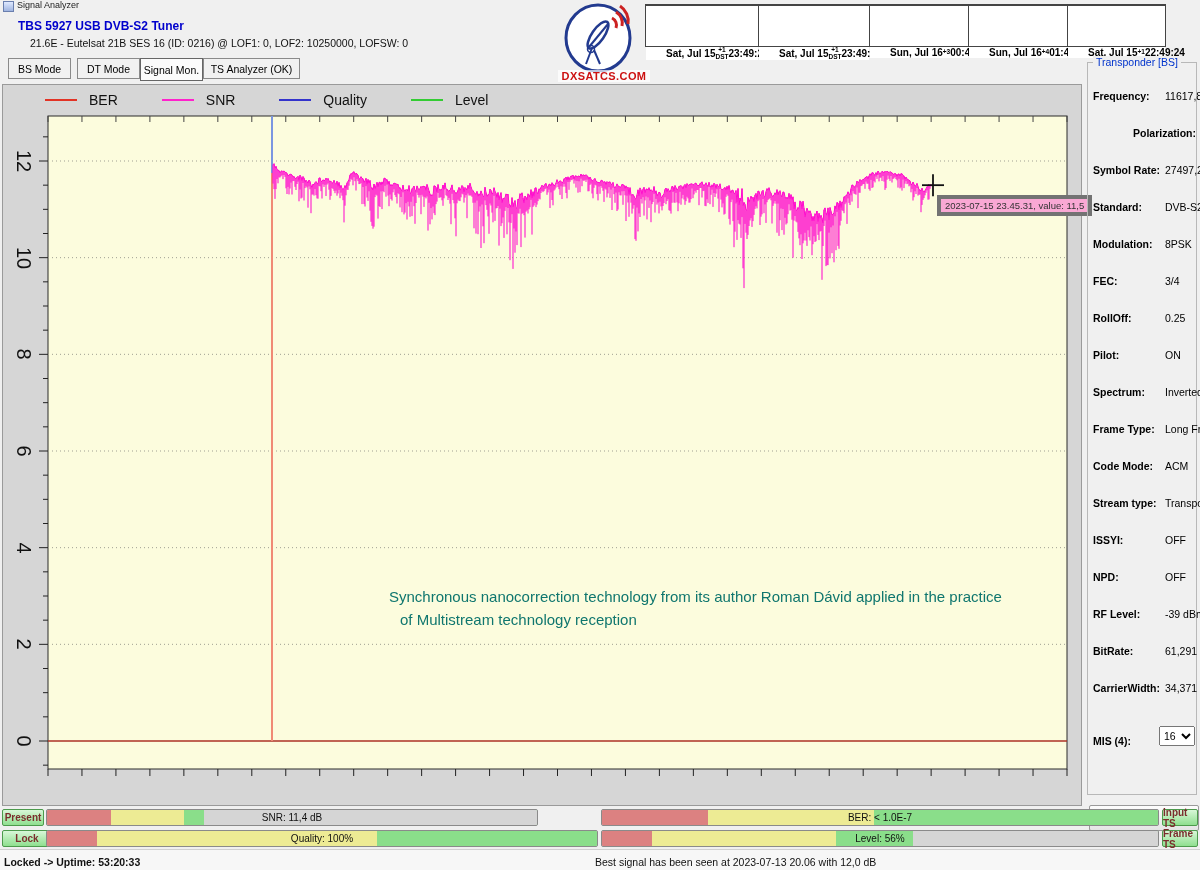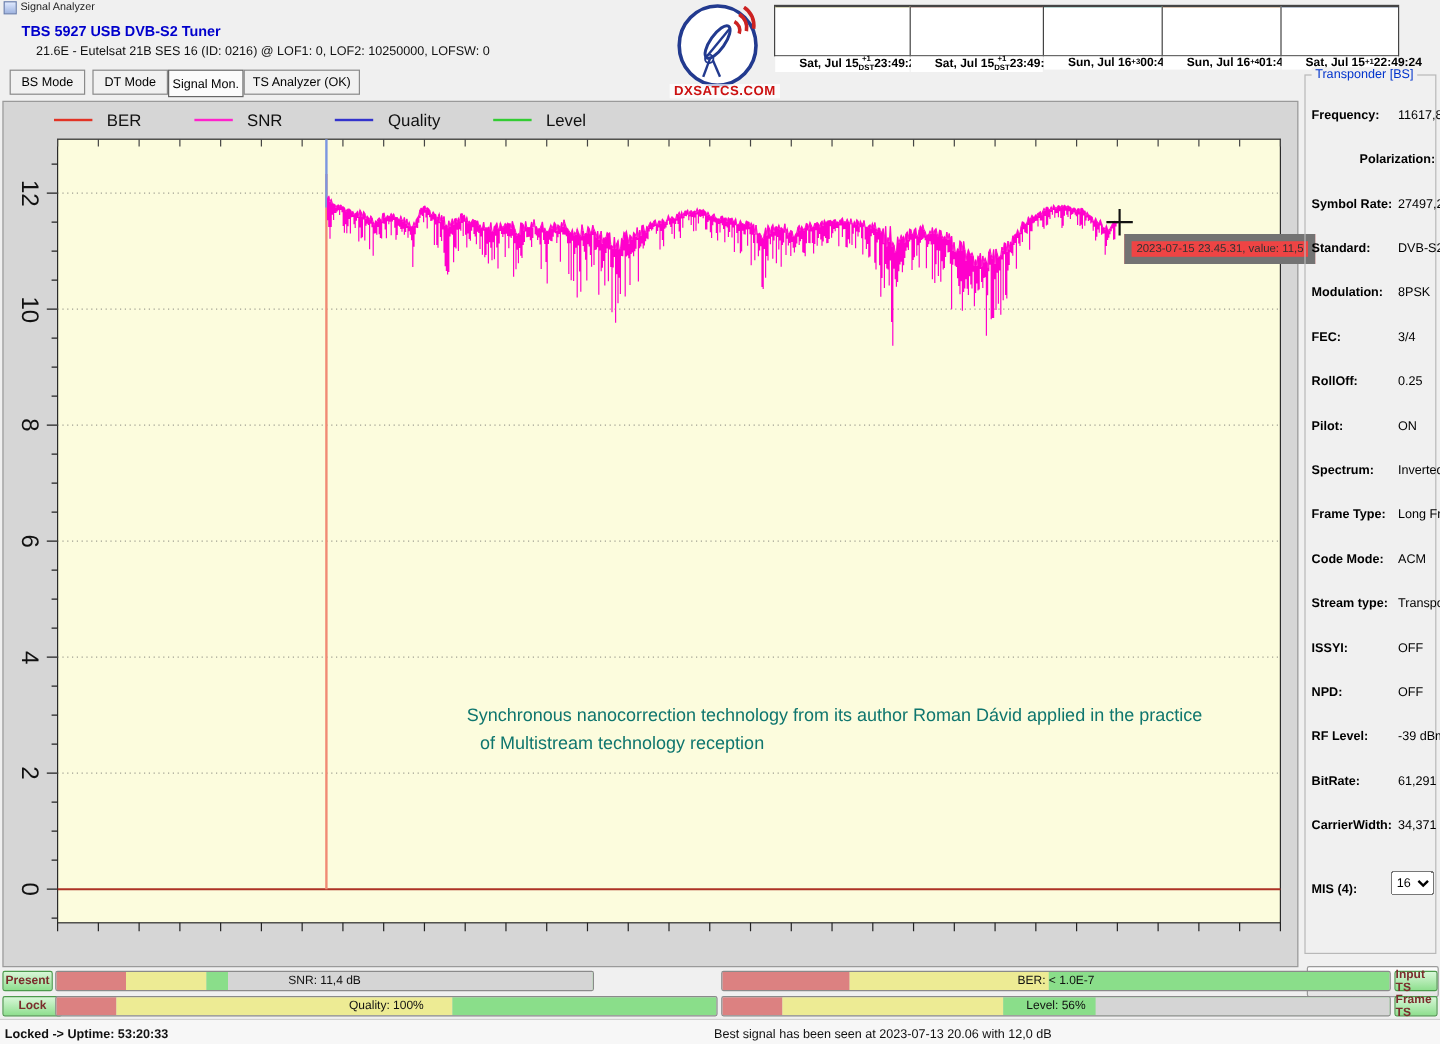--- a/index.html
+++ b/index.html
@@ -29,21 +29,21 @@
   .tab{position:absolute;top:58px;height:21px;background:#f1f1f1;border:1px solid #8a8a8a;font-size:10.5px;display:flex;align-items:center;justify-content:center;box-sizing:border-box;cursor:default;}
   .tab.active{background:#fbfbfb;border-color:#666;height:23px;z-index:2;}
   
   .chart-panel{left:2px;top:84px;width:1080px;height:722px;background:#d6d6d6;border:1px solid #9a9a9a;box-sizing:border-box;}
   .legend{position:absolute;left:42px;top:5px;height:20px;display:flex;align-items:center;gap:44px;}
   .legend-item{display:flex;align-items:center;gap:12px;}
   .legend-line{width:32px;height:2px;}
   .legend-label{font-size:14px;color:#111;}
   .ylabel{position:absolute;width:22px;height:26px;font-size:20px;color:#111;text-align:center;transform:rotate(90deg);}
   .annot{position:absolute;font-size:15px;color:#0f766e;white-space:nowrap;}
-  .tooltip{position:absolute;background:#ef4444;border:6px solid #737373;font-size:9.5px;color:#333;padding:1px 4px;white-space:nowrap;}
+  .tooltip{position:absolute;background:#f9a8d4;border:4px solid #737373;font-size:9.5px;color:#333;padding:1px 4px;white-space:nowrap;}
   
   .groupbox{left:1087px;top:62px;width:110px;height:733px;border:1px solid #b8b8b8;box-sizing:border-box;}
   .groupbox-title{position:absolute;left:5px;top:-7px;background:#f0f0f0;padding:0 3px;font-size:10.5px;color:#0033cc;}
   .tp-row{position:absolute;left:5px;width:100px;height:14px;}
   .tp-label{position:absolute;left:0;top:0;font-size:10.5px;font-weight:bold;white-space:nowrap;}
   .tp-value{position:absolute;left:72px;top:0;font-size:10.5px;white-space:nowrap;}
   .mis-label{position:absolute;left:5px;font-size:10.5px;font-weight:bold;}
   .mis-select{position:absolute;left:71px;width:36px;height:20px;font-size:10.5px;font-family:"Liberation Sans",sans-serif;}
   .list-btn{left:1089px;top:805px;width:108px;height:24px;border:1px solid #9a9a9a;border-radius:2px;background:linear-gradient(#fdfdfd,#e4e4e4);display:flex;align-items:center;justify-content:center;cursor:default;}
   .list-icon{width:15px;height:12px;border:1px solid #6aa0d8;background:#fff;display:flex;flex-direction:column;justify-content:space-evenly;align-items:center;}
@@ -365,21 +365,21 @@
 
 <div class="abs list-btn">
   <span class="list-icon">
       <i></i>
       <i></i>
     </span>
 </div>
 
 <div id="gauges">
     <div class="abs pill" style="left: 2px; top: 809px; width: 42px;">Present</div>
-    <div class="abs bar" style="left: 46px; top: 809px; width: 449px;">
+    <div class="abs bar" style="left: 46px; top: 809px; width: 492px;">
       <div class="seg" style="left: 0%; width: 13%; background: rgb(220, 129, 129);"></div>
       <div class="seg" style="left: 13%; width: 15%; background: rgb(237, 235, 148);"></div>
       <div class="seg" style="left: 28%; width: 72%; background: rgb(138, 222, 138);"></div>
       <div class="seg" style="left: 32%; width: 68%; background: rgb(213, 213, 213);"></div>
       <div class="lbl">SNR: 11,4 dB</div>
     </div>
     <div class="abs bar" style="left: 601px; top: 809px; width: 558px;">
       <div class="seg" style="left: 0%; width: 19%; background: rgb(220, 129, 129);"></div>
       <div class="seg" style="left: 19%; width: 30%; background: rgb(237, 235, 148);"></div>
       <div class="seg" style="left: 49%; width: 51%; background: rgb(138, 222, 138);"></div>

